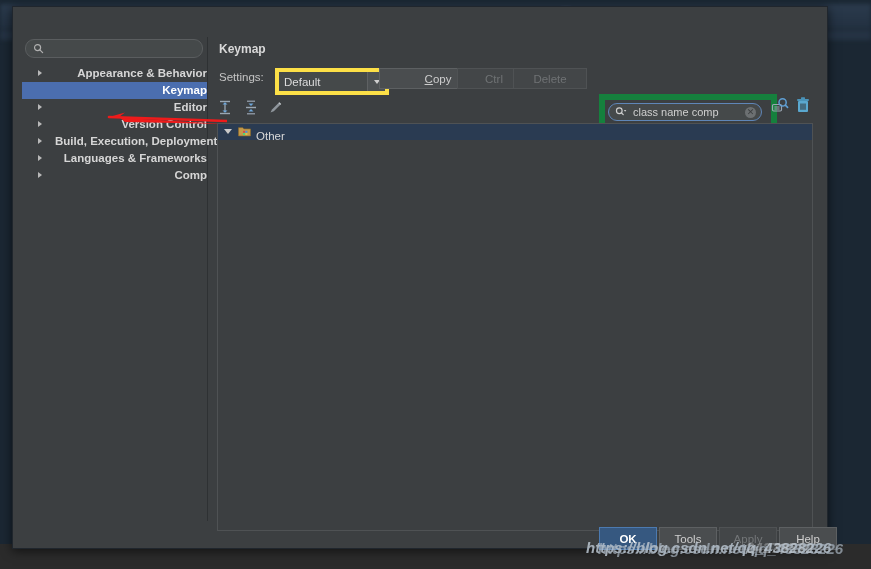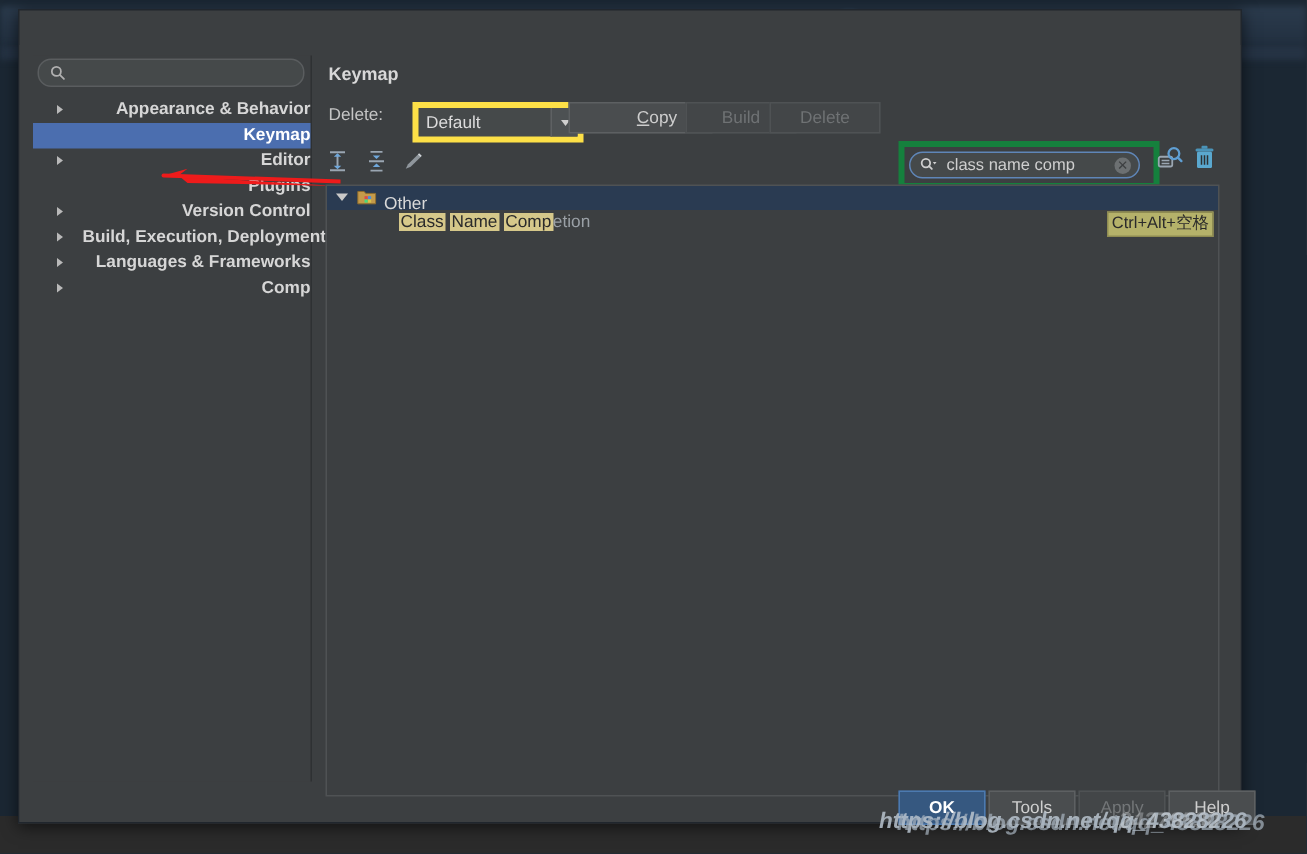--- a/index.html
+++ b/index.html
@@ -114,21 +114,21 @@
   }
   .dlg-btn.disabled{color:#6f7274;border-color:#4f5254;background:#434648;cursor:default;}
   .dlg-btn u{text-decoration:underline;}
 
   
   #tree-toolbar{position:absolute;left:8px;top:62px;width:300px;height:18px;}
   .tb-icon{position:absolute;top:0;width:17px;height:17px;cursor:pointer;}
 
   
   #search-wrap{position:absolute;left:390px;top:57px;width:166px;height:24px;
-    border:4px solid #15803d;}
+    border:6px solid #15803d;}
   #kbd-search{
     position:absolute;left:3px;top:3px;width:152px;height:16px;
     background:#45494a;border:1px solid #5f86b8;border-radius:9px;
   }
   #kbd-search .qicon{position:absolute;left:6px;top:2px;}
   #kbd-search .qval{position:absolute;left:24px;top:2px;font-size:11px;color:#cfcfcf;}
   #kbd-search .clear{position:absolute;right:5px;top:2.5px;width:11px;height:11px;
     border-radius:50%;background:#6c7072;display:flex;align-items:center;
     justify-content:center;cursor:pointer;}
   #kbd-search .clear span{color:#3c3f41;font-size:9px;line-height:9px;font-weight:bold;}
@@ -219,23 +219,20 @@
           <i class="tri"></i>
           <span class="lbl">Appearance &amp; Behavior</span>
         </div>
         <div class="side-item selected noarrow">
           <span class="lbl">Keymap</span>
         </div>
         <div class="side-item">
           <i class="tri"></i>
           <span class="lbl">Editor</span>
         </div>
-        <div class="side-item noarrow">
-          <span class="lbl">Plugins</span>
-        </div>
         <div class="side-item">
           <i class="tri"></i>
           <span class="lbl">Version Control</span>
         </div>
         <div class="side-item">
           <i class="tri"></i>
           <span class="lbl">Build, Execution, Deployment</span>
         </div>
         <div class="side-item">
           <i class="tri"></i>
@@ -251,34 +248,34 @@
     <svg id="annotation-arrow" viewBox="0 0 132 20">
       <path d="M130 16 L14 9 L30 4.5 L24 9 L30 14 Z" fill="#ee1b1b"></path>
       <path d="M14 9 L132 13" stroke="#ee1b1b" stroke-width="2.6" stroke-linecap="round"></path>
     </svg>
 
     <div id="content">
 
       <div id="pane-title">Keymap</div>
 
       <div id="keymaps-row">
-        <div id="keymaps-label">Delete:</div>
+        <div id="keymaps-label">Settings:</div>
 
         <div id="keymap-combo">
           <span class="val">Default</span>
           <span class="arrowbox">
               <i></i>
             </span>
         </div>
 
         <div class="dlg-btn" style="left:160px;padding-left:32px;">
           <span><u>C</u><span>opy</span></span>
         </div>
         <div class="dlg-btn disabled" style="left:238px;">
-          <span>Build</span>
+          <span>Ctrl</span>
         </div>
         <div class="dlg-btn disabled" style="left:294px;">
           <span>Delete</span>
         </div>
       </div>
 
       <div id="tree-toolbar">
         <svg class="tb-icon" style="left:0;" viewBox="0 0 17 17">
           <line x1="3" y1="2.5" x2="13" y2="2.5" stroke="#9aa6b2" stroke-width="1.4"></line>
           <line x1="3" y1="14.5" x2="13" y2="14.5" stroke="#9aa6b2" stroke-width="1.4"></line>
@@ -337,26 +334,20 @@
           <svg class="folder" width="13" height="11" viewBox="0 0 14 12">
             <path d="M.5 1.8h4.6l1.2 1.4h7.2v7.6H.5z" fill="#c49a4a" stroke="#8e6c2c" stroke-width=".7"></path>
             <rect x="5.4" y="5.2" width="2.3" height="2.3" fill="#d94a4a"></rect>
             <rect x="7.9" y="5.2" width="2.3" height="2.3" fill="#4a8fd9"></rect>
             <rect x="5.4" y="7.6" width="2.3" height="2.3" fill="#4ad97c"></rect>
             <rect x="7.9" y="7.6" width="2.3" height="2.3" fill="#d9c24a"></rect>
           </svg>
           <span class="lbl">Other</span>
         </div>
 
-        <div id="tree-row-action">
-          <div id="action-label">
-            <span class="hl">Class</span><span class="rest">&nbsp;</span><span class="hl">Name</span><span class="rest">&nbsp;</span><span class="hl">Comp</span><span class="rest">etion</span>
-          </div>
-          <div id="action-shortcut">Ctrl+Alt+空格</div>
-        </div>
 
       </div>
     </div>
 
     <div id="button-bar">
       <div class="foot-btn primary" style="left:586px;">
         <span>OK</span>
       </div>
       <div class="foot-btn" style="left:646px;">
         <span>Tools</span>

